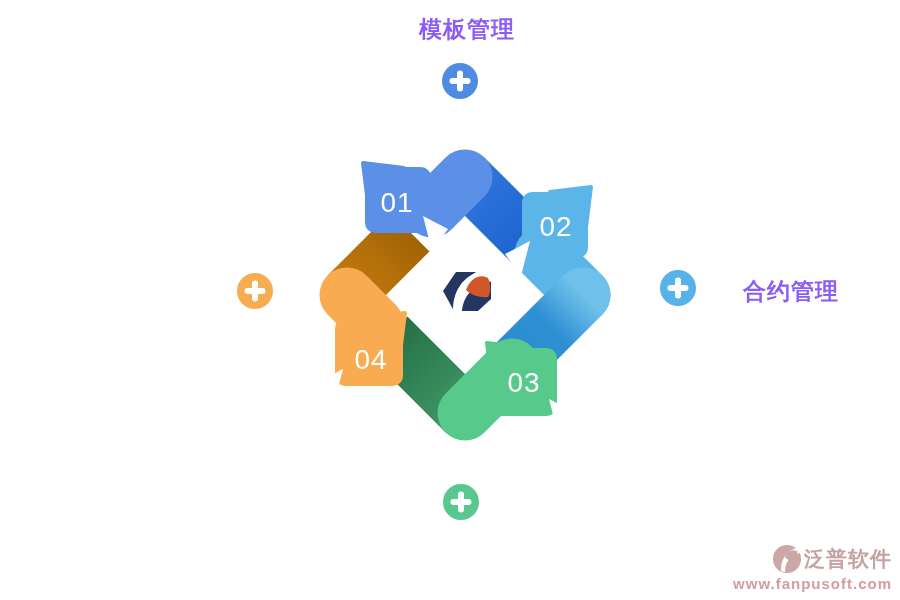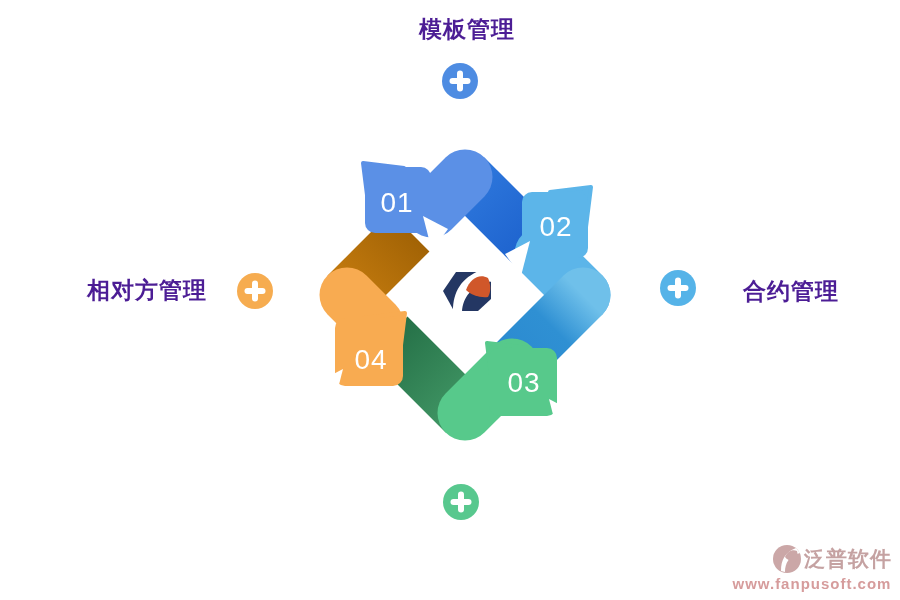--- a/index.html
+++ b/index.html
@@ -1,27 +1,27 @@
 <!DOCTYPE html>
 <html><head>
 <meta charset="utf-8">
 <style>
   html,body{margin:0;padding:0;background:#ffffff;width:900px;height:600px;overflow:hidden;
     font-family:"Liberation Sans","DejaVu Sans",sans-serif;}
   .stage{position:relative;width:900px;height:600px;background:#fff;}
   .stage > svg{position:absolute;left:0;top:0;}
   .step-label{position:absolute;transform:translate(-50%,-50%);font-size:23px;font-weight:700;
-    color:#4c1d95;white-space:nowrap;letter-spacing:1px;}
+    color:#8b5cf6;white-space:nowrap;letter-spacing:1px;}
   .plus-btn{position:absolute;width:36px;height:36px;border-radius:50%;transform:translate(-50%,-50%);
     cursor:pointer;}
   .plus-btn::before,.plus-btn::after{content:"";position:absolute;left:50%;top:50%;
     background:#fff;border-radius:3px;transform:translate(-50%,-50%);}
   .plus-btn::before{width:21px;height:6px;}
   .plus-btn::after{width:6px;height:21px;}
-  .watermark{position:absolute;right:8px;bottom:8px;width:160px;text-align:center;margin-top:48px;}
+  .watermark{position:absolute;right:8px;bottom:8px;width:160px;text-align:right;margin-top:48px;}
   .wm-row{display:flex;align-items:center;justify-content:flex-end;gap:2px;}
   .wm-brand{font-size:21px;font-weight:700;color:#c5a2a2;letter-spacing:1px;}
   .wm-url{font-size:15px;font-weight:700;color:#d69c9c;letter-spacing:1px;margin-top:1px;}
   text.num{font-size:28px;fill:#ffffff;font-family:"Liberation Sans",sans-serif;letter-spacing:1px;}
 </style>
 </head>
 <body>
 
 <div class="stage">
 
@@ -95,21 +95,20 @@
 
     <g>
       <path d="M443,291 L456,272 L480,272 L491,282 L491,299 L478,311 L454,311 Z" fill="#243763"></path>
       <path d="M453,311 C453,292 461,278 481,270 L492,281 C471,286 463,297 462,312 Z" fill="#ffffff"></path>
       <path d="M466,290 C470,279 479,273 488,278 C491,285 491,292 488,297 C480,298 471,295 466,290 Z" fill="#d0572a"></path>
     </g>
   </svg>
 
   <div class="step-label" style="left:467px;top:29px;">模板管理</div>
   <div class="step-label" style="left:791px;top:291px;">合约管理</div>
-  <div class="step-label" style="left:147px;top:290px;">相对方管理</div>
 
   <div class="plus-btn" style="left:460px;top:81px;background:#4e8ce2;"></div>
   <div class="plus-btn" style="left:678px;top:288px;background:#55b3e8;"></div>
   <div class="plus-btn" style="left:461px;top:502px;background:#58c88e;"></div>
   <div class="plus-btn" style="left:255px;top:291px;background:#f6ac50;"></div>
 
   <div class="watermark">
     <div class="wm-row">
       <svg width="30" height="30" viewBox="0 0 30 30">
         <circle cx="15" cy="15" r="14" fill="#cba7a7"></circle>

